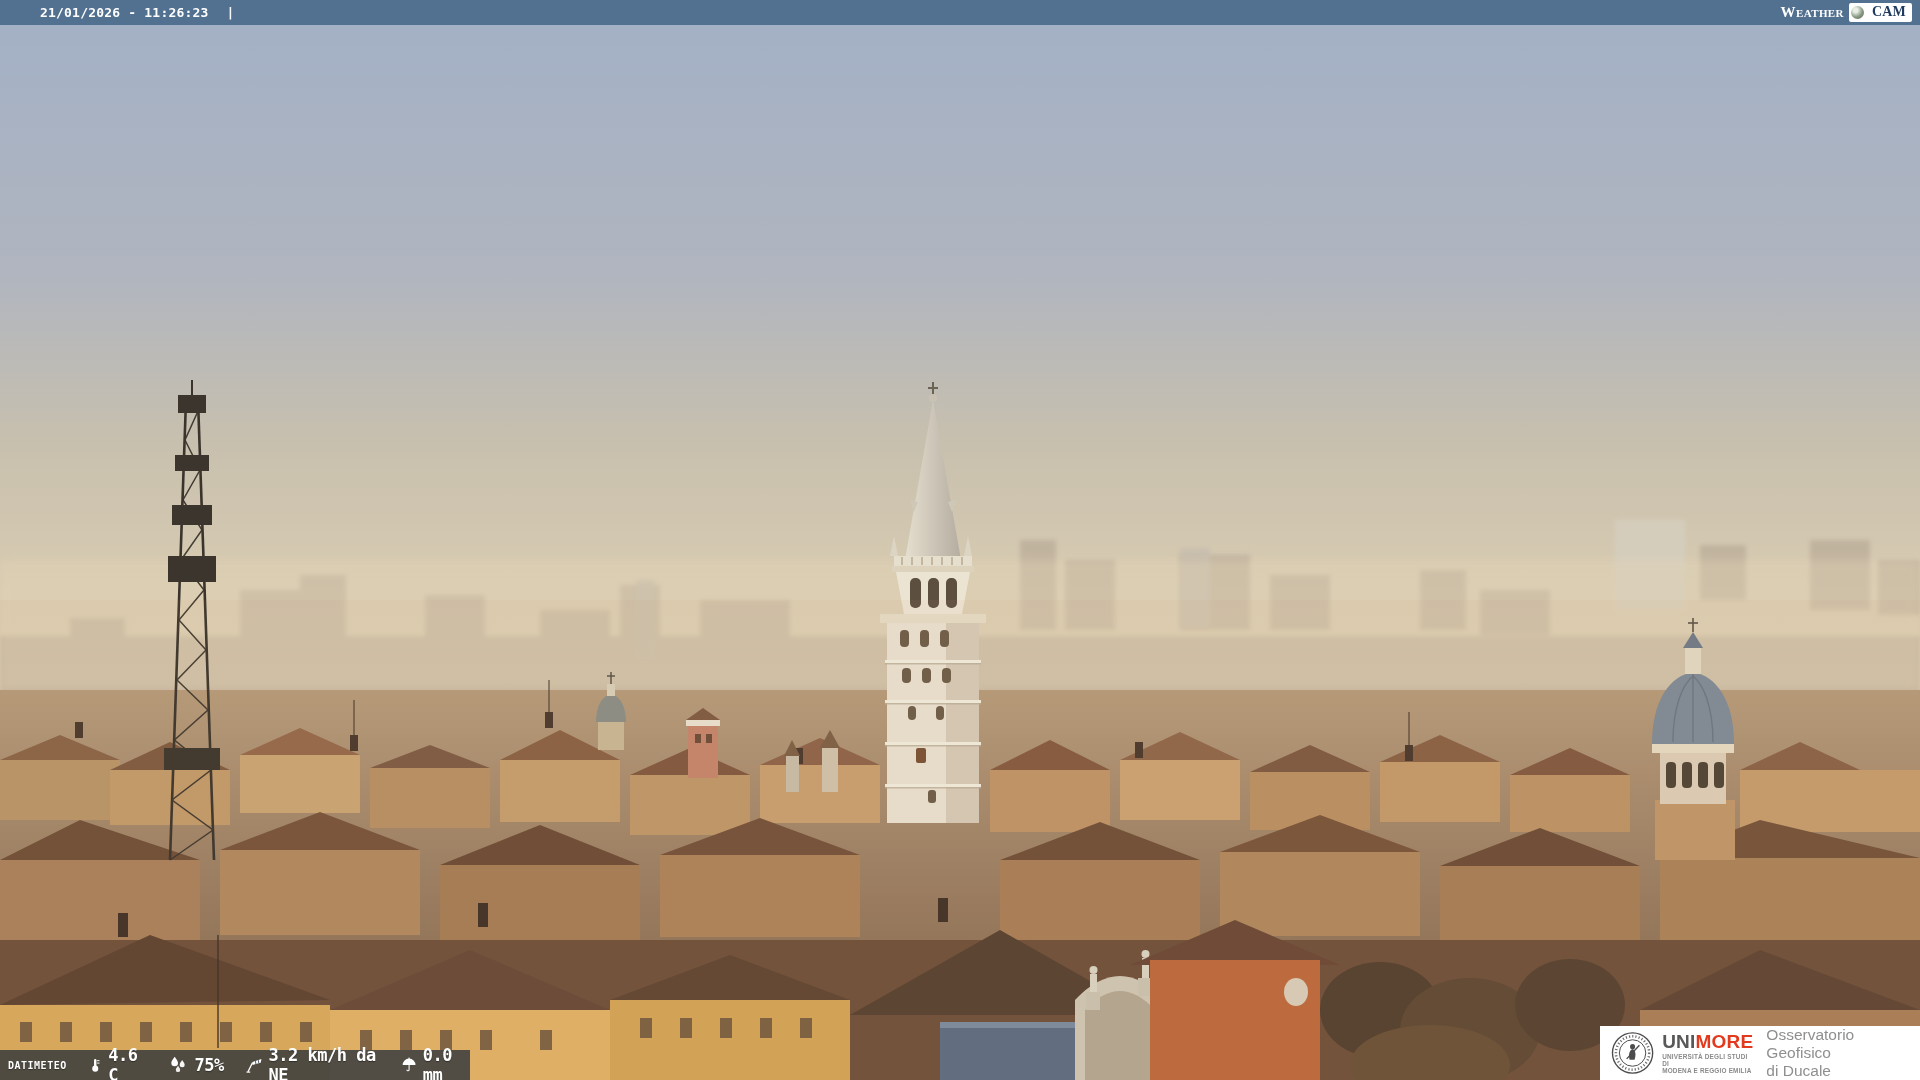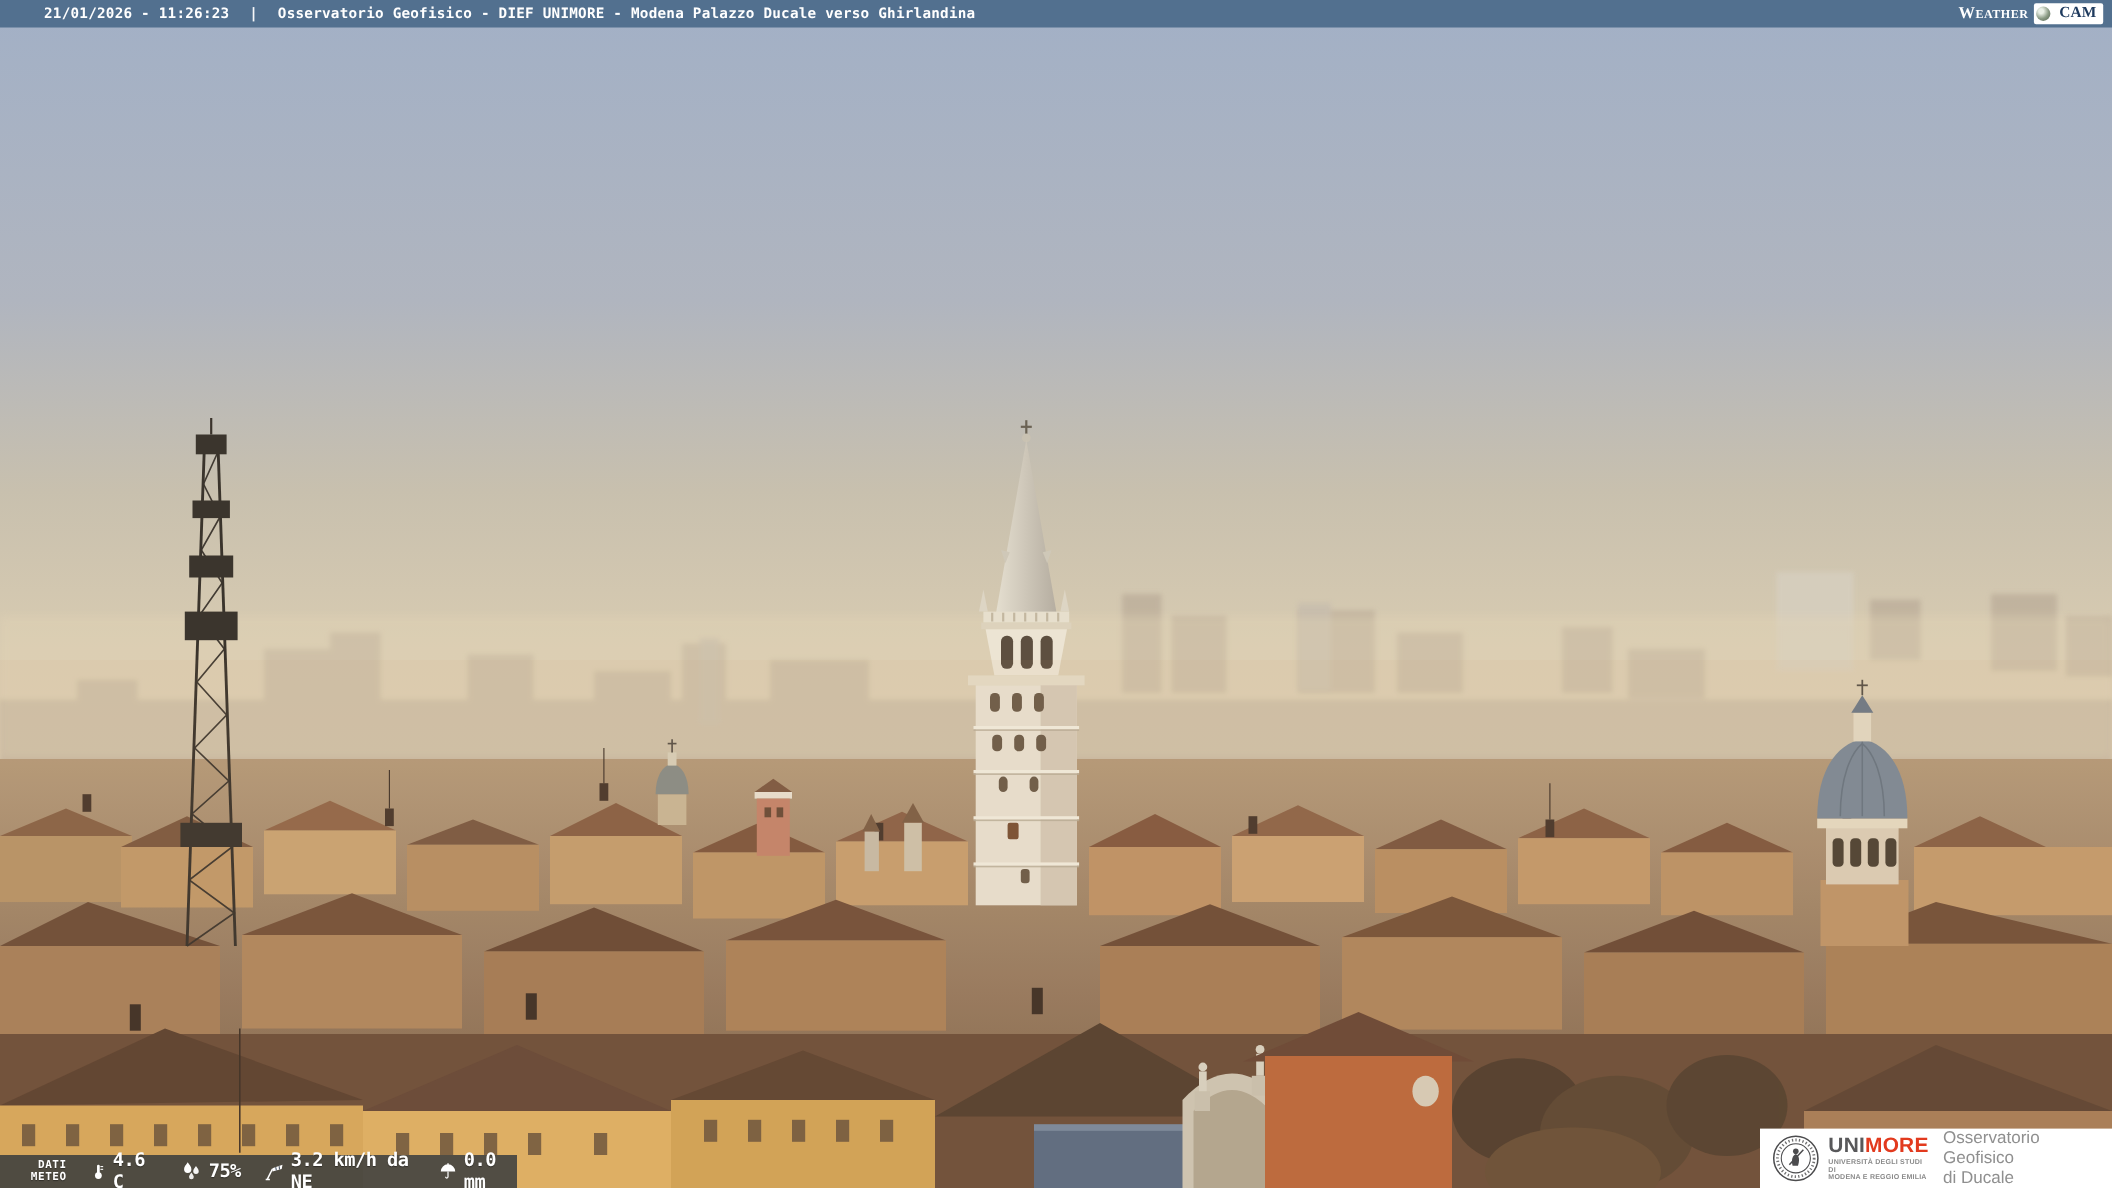--- a/index.html
+++ b/index.html
@@ -19,21 +19,21 @@
   .wcam .box{background:#fff;color:#1e3a5e;font-weight:bold;font-size:14px;
              border-radius:2px;padding:1px 6px 2px 2px;display:flex;align-items:center;gap:8px;}
   .lens{width:13px;height:13px;border-radius:50%;
         background:radial-gradient(circle at 35% 32%, #e9efe5 18%, #8b9b85 55%, #4e5d4c 100%);}
 
   
   .wbar{position:absolute;left:0;bottom:0;width:470px;height:30px;
         background:rgba(22,36,54,.70);display:flex;align-items:center;
         color:#fff;font-family:"DejaVu Sans Mono",monospace;font-weight:bold;
         text-shadow:0 1px 1px rgba(0,0,0,.4);}
-  .dlabel{margin-left:28px;display:flex;flex-direction:column;align-items:flex-end;
+  .dlabel{margin-left:8px;display:flex;align-items:flex-end;
           font-size:10px;line-height:11px;letter-spacing:.5px;}
   .witem{display:flex;align-items:center;gap:6px;margin-left:21px;font-size:17px;letter-spacing:-.5px;}
   .witem svg{display:block;}
 
   
   .brand{position:absolute;left:1600px;bottom:0;width:320px;height:54px;background:#fff;
          display:flex;align-items:center;box-sizing:border-box;padding-left:11px;cursor:pointer;}
   .wordmark{margin-left:8px;}
   .uni-line{font-weight:bold;font-size:19px;letter-spacing:.2px;line-height:19px;}
   .uni-line .uni{color:#58585a;} .uni-line .more{color:#e23a1e;}
@@ -332,21 +332,20 @@
       </g>
       <line x1="218" y1="1048" x2="218" y2="935" stroke="#3e3127" stroke-width="1.4"></line>
     </g>
 
     <rect x="0" y="600" width="1920" height="480" fill="#c79a5e" opacity=".06"></rect>
   </svg>
 
   <header class="topbar">
     <span class="ts">21/01/2026 - 11:26:23</span>
     <span class="sep">|</span>
-    <span class="title">Osservatorio Geofisico - DIEF UNIMORE - Modena Palazzo Ducale verso Ghirlandina</span>
     <div class="wcam">
       <span class="w">Weather</span>
       <span class="box">
         <span class="lens"></span>
         <span>CAM</span>
       </span>
     </div>
   </header>
 
   <div class="wbar">

